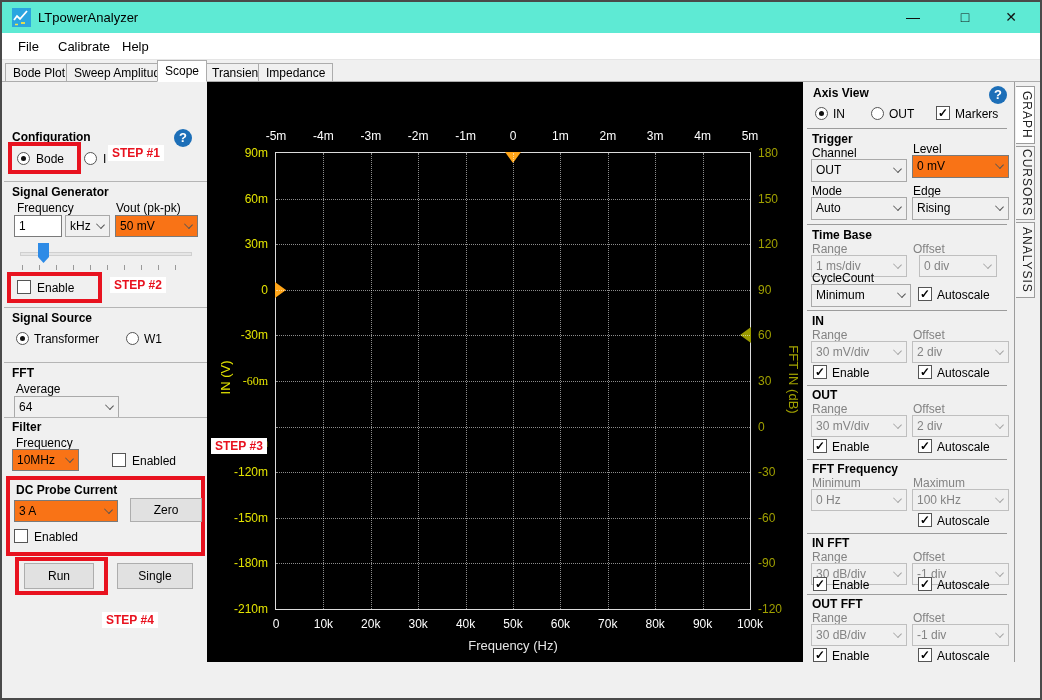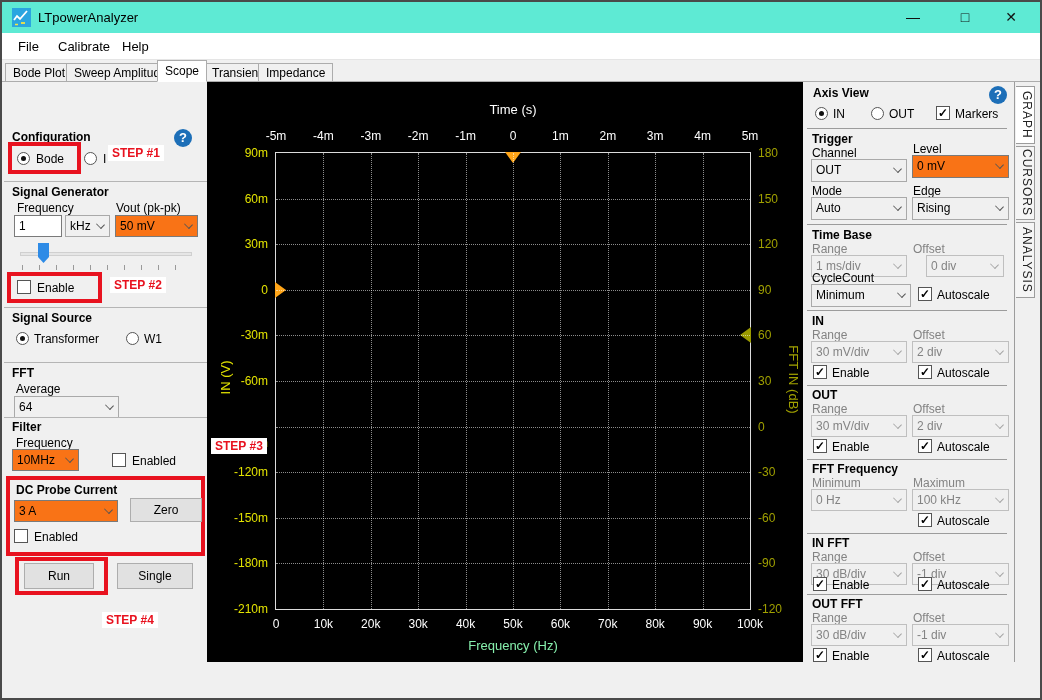--- a/index.html
+++ b/index.html
@@ -58,21 +58,21 @@
   #plot { position:absolute; left:205px; top:80px; width:596px; height:580px; background:#000; }
   #plot-box { position:absolute; left:68px; top:70px; width:476px; height:458px; border:1px solid #dcdcdc; }
   .gridv { position:absolute; top:0; bottom:0; width:0; border-left:1px dotted rgba(255,255,255,0.55); }
   .gridh { position:absolute; left:0; right:0; height:0; border-top:1px dotted rgba(255,255,255,0.55); }
   .tick { position:absolute; font-size:12px; white-space:nowrap; }
   .tick-top { top:-24px; transform:translateX(-50%); color:#ffffff; }
   .tick-bottom { bottom:-22px; transform:translateX(-50%); color:#ffffff; }
   .tick-left { left:-8px; transform:translate(-100%,-50%); color:#e3e300; }
   .tick-right { right:-8px; transform:translate(100%,-50%); color:#a0a000; }
   #plot-title-top { position:absolute; left:68px; width:476px; top:20px; text-align:center; color:#fff; font-size:13px; }
-  #plot-title-bottom { position:absolute; left:68px; width:476px; top:556px; text-align:center; color:#86efac; font-size:13px; }
+  #plot-title-bottom { position:absolute; left:68px; width:476px; top:556px; text-align:center; color:#e5e5e5; font-size:13px; }
   #plot-title-left { position:absolute; left:-12px; top:288px; width:60px; color:#e3e300; font-size:13px; transform:rotate(-90deg); text-align:center; }
   #plot-title-right { position:absolute; left:548px; top:290px; width:76px; color:#a0a000; font-size:13px; transform:rotate(90deg); text-align:center; }
   .marker { position:absolute; width:0; height:0; }
   #marker-time { left:50%; top:-1px; transform:translateX(-50%);
       border-left:8px solid transparent; border-right:8px solid transparent; border-top:11px solid #ffa518; }
   #marker-in { left:-1px; top:30%; transform:translateY(-50%);
       border-top:8px solid transparent; border-bottom:8px solid transparent; border-left:11px solid #ffa518; }
   #marker-fft { right:-1px; top:40%; transform:translateY(-50%);
       border-top:8px solid transparent; border-bottom:8px solid transparent; border-right:11px solid #9a9a00; }
   
@@ -176,21 +176,20 @@
     <span class="cb" style="left:10px; top:404px;"></span>
     <span class="lbl" style="left:30px; top:405px;">Enabled</span>
 
     <div class="redbox" style="left:11px; top:432px; width:93px; height:38px; border-width:4px;"></div>
     <div class="btn" style="left:20px; top:438px; width:70px; height:26px; line-height:24px;">Run</div>
     <div class="btn" style="left:113px; top:438px; width:76px; height:26px; line-height:24px;">Single</div>
     <span class="stepnote" style="left:98px; top:487px;">STEP #4</span>
   </div>
 
   <div id="plot">
-    <div id="plot-title-top">Time (s)</div>
     <div id="plot-title-bottom">Frequency (Hz)</div>
     <div id="plot-title-left">IN (V)</div>
     <div id="plot-title-right">FFT IN (dB)</div>
     <div id="plot-box">
       <div class="marker" id="marker-time"></div>
       <div class="marker" id="marker-in"></div>
       <div class="marker" id="marker-fft"></div>
     <span class="tick tick-top" style="left: 0%;">-5m</span>
         <span class="tick tick-top" style="left: 10%;">-4m</span>
         <span class="tick tick-top" style="left: 20%;">-3m</span>
@@ -211,21 +210,21 @@
         <span class="tick tick-bottom" style="left: 60%;">60k</span>
         <span class="tick tick-bottom" style="left: 70%;">70k</span>
         <span class="tick tick-bottom" style="left: 80%;">80k</span>
         <span class="tick tick-bottom" style="left: 90%;">90k</span>
         <span class="tick tick-bottom" style="left: 100%;">100k</span>
         <span class="tick tick-left" style="top: 0%;">90m</span>
         <span class="tick tick-left" style="top: 10%;">60m</span>
         <span class="tick tick-left" style="top: 20%;">30m</span>
         <span class="tick tick-left" style="top: 30%;">0</span>
         <span class="tick tick-left" style="top: 40%;">-30m</span>
-        <span class="tick tick-left" style="top: 50%;">-60m</span>
+        <span class="tick tick-left" style="top: 50%; font-family: Liberation Serif, serif;">-60m</span>
         <span class="tick tick-left" style="top: 60%; margin-top: 16px;">-90m</span>
         <span class="tick tick-left" style="top: 70%;">-120m</span>
         <span class="tick tick-left" style="top: 80%;">-150m</span>
         <span class="tick tick-left" style="top: 90%;">-180m</span>
         <span class="tick tick-left" style="top: 100%;">-210m</span>
         <span class="tick tick-right" style="top: 0%;">180</span>
         <span class="tick tick-right" style="top: 10%; margin-left: 20px;">150</span>
         <span class="tick tick-right" style="top: 20%;">120</span>
         <span class="tick tick-right" style="top: 30%;">90</span>
         <span class="tick tick-right" style="top: 40%;">60</span>
@@ -277,21 +276,21 @@
     <span class="lbl" style="left:7px; top:102px;">Mode</span>
     <div class="combo gray" style="left:6px; top:115px; width:96px; height:23px;"><span>Auto</span><span class="arr"></span></div>
     <span class="lbl" style="left:108px; top:102px;">Edge</span>
     <div class="combo gray" style="left:107px; top:115px; width:97px; height:23px;"><span>Rising</span><span class="arr"></span></div>
     <div class="rsep" style="top:142px;"></div>
 
     <span class="sec-title" style="left:7px; top:146px;">Time Base</span>
     <span class="lbl dis" style="left:7px; top:160px;">Range</span>
     <div class="combo dis" style="left:6px; top:173px; width:96px; height:22px;"><span>1 ms/div</span><span class="arr"></span></div>
     <span class="lbl dis" style="left:108px; top:160px;">Offset</span>
-    <div class="combo dis" style="left:121px; top:173px; width:78px; height:22px;"><span>0 div</span><span class="arr"></span></div>
+    <div class="combo dis" style="left:114px; top:173px; width:78px; height:22px;"><span>0 div</span><span class="arr"></span></div>
     <span class="lbl" style="left:7px; top:189px;">CycleCount</span>
     <div class="combo gray" style="left:6px; top:202px; width:100px; height:23px;"><span>Minimum</span><span class="arr"></span></div>
     <span class="cb checked" style="left:113px; top:205px;"></span>
     <span class="lbl" style="left:132px; top:206px;">Autoscale</span>
     <div class="rsep" style="top:228px;"></div>
 
     <span class="sec-title" style="left:7px; top:232px;">IN</span>
     <span class="lbl dis" style="left:7px; top:246px;">Range</span>
     <div class="combo dis" style="left:6px; top:259px; width:96px; height:22px;"><span>30 mV/div</span><span class="arr"></span></div>
     <span class="lbl dis" style="left:108px; top:246px;">Offset</span>

